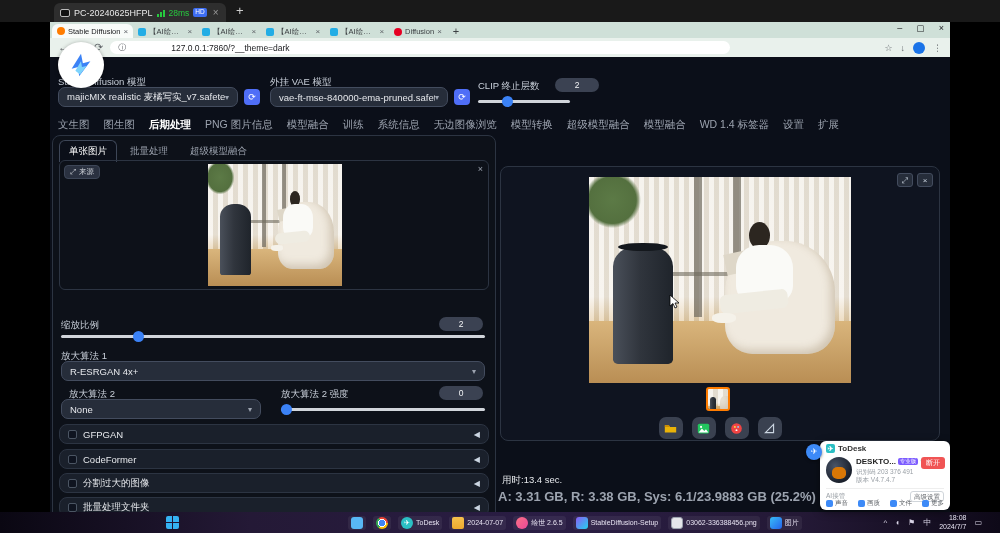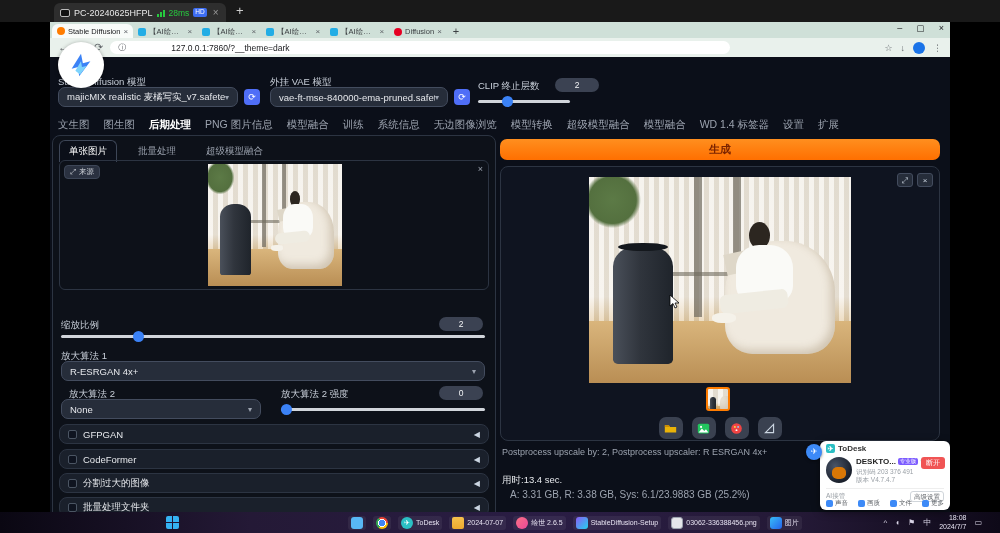--- a/index.html
+++ b/index.html
@@ -56,42 +56,42 @@
   .rbtn{width:16px;height:16px;border-radius:4px;background:#4f6ef7;color:#fff;font-size:9px;text-align:center;line-height:16px;}
   .pill{background:#3b4252;border-radius:7px;color:#f3f4f6;font-size:8.5px;text-align:center;line-height:14px;height:14px;width:44px;}
   .slider{position:relative;height:3px;background:#d1d5db;border-radius:2px;}
   .knob{position:absolute;top:-4px;width:11px;height:11px;border-radius:50%;background:#3b82f6;}
   .mtabs{position:absolute;left:8px;top:49px;display:flex;gap:14px;}
   .mtab{color:#9ca3af;font-size:10.5px;padding-bottom:3px;}
   .mtab.on{color:#fff;font-weight:bold;border-bottom:2px solid #f97316;}
 
   
   .leftcol{position:absolute;left:2px;top:66px;width:444px;height:410px;border:1px solid #2c3442;border-radius:8px;background:#0d1119;}
-  .subtabs{position:absolute;left:6px;top:4px;display:flex;gap:12px;align-items:flex-end;}
+  .subtabs{position:absolute;left:6px;top:4px;display:flex;gap:4px;align-items:flex-end;}
   .stab{color:#9ca3af;font-size:9.5px;padding:4px 9px;}
   .stab.on{color:#fff;border:1px solid #3d4657;border-bottom:none;border-radius:6px 6px 0 0;background:#0b0f19;}
   .droparea{position:absolute;left:6px;top:24px;width:430px;height:130px;border:1px solid #2c3442;border-radius:6px;}
   .srcchip{position:absolute;left:4px;top:4px;background:#2a3140;border:1px solid #3d4657;border-radius:4px;color:#d1d5db;font-size:7.5px;padding:1px 5px;display:flex;gap:3px;align-items:center;}
   .imgclose{position:absolute;right:5px;top:3px;color:#9ca3af;font-size:9px;}
   .resizetabs{position:absolute;left:6px;top:160px;display:flex;gap:4px;}
   .acc{position:absolute;left:6px;width:430px;height:20px;background:#1a202b;border:1px solid #2c3442;border-radius:8px;display:flex;align-items:center;gap:6px;padding:0 8px;}
   .chk{width:9px;height:9px;border:1px solid #4b5563;border-radius:2px;background:#0f1420;}
   .acc .nm{color:#e5e7eb;font-size:9.5px;}
   .acc .arr{margin-left:auto;color:#cbd5e1;font-size:8px;}
 
   
   .genbtn{position:absolute;left:450px;top:70px;width:440px;height:21px;border-radius:7px;background:linear-gradient(180deg,#ff8f1f,#ff6f00);color:#7a2300;font-weight:bold;font-size:11px;text-align:center;line-height:21px;}
   .prevbox{position:absolute;left:450px;top:97px;width:440px;height:275px;border:1px solid #2c3442;border-radius:8px;background:#0f1420;}
   .chip{position:absolute;top:6px;width:16px;height:14px;background:#262d3a;border:1px solid #434c5e;border-radius:3px;color:#cbd5e1;font-size:8px;text-align:center;line-height:13px;}
   .thumb{position:absolute;left:205px;top:220px;width:24px;height:24px;border:2px solid #ff7c00;border-radius:3px;overflow:hidden;}
   .actrow{position:absolute;left:0;top:250px;width:438px;display:flex;gap:9px;justify-content:center;}
   .abtn{width:24px;height:22px;background:#3a4150;border-radius:7px;display:flex;align-items:center;justify-content:center;}
   .inftxt{position:absolute;left:452px;top:378px;color:#9ca3af;font-size:9px;}
   .timetxt{position:absolute;left:452px;top:405px;color:#e5e7eb;font-size:9.5px;}
-  .memtxt{position:absolute;left:460px;top:420px;color:#9ca3af;font-size:10px;}
+  .memtxt{position:absolute;left:448px;top:420px;color:#9ca3af;font-size:13px;font-weight:bold;}
 
   
   .photo{position:absolute;overflow:hidden;background:linear-gradient(180deg,#ebe5da 0%,#f0e9dd 58%,#d9b57c 70%,#b98e54 100%);}
   .photo .curt{position:absolute;inset:0 0 30% 0;background:repeating-linear-gradient(90deg,rgba(255,255,255,.55) 0 5px,rgba(214,207,194,.45) 5px 10px);}
   .photo .mull1,.photo .mull2{position:absolute;top:0;bottom:32%;width:3%;background:#6f6a5e;opacity:.7;}
   .photo .mull1{left:40%;} .photo .mull2{left:55%;}
   .photo .mullh{position:absolute;left:30%;right:20%;top:46%;height:2%;background:#6f6a5e;opacity:.6;}
   .photo .plant{position:absolute;left:-6%;top:-8%;width:30%;height:38%;background:radial-gradient(closest-side,#5c7a46,#54703f 60%,transparent 72%);}
   .photo .chair{position:absolute;right:6%;bottom:14%;width:42%;height:55%;background:#f0eadf;border-radius:45% 45% 25% 25%;box-shadow:inset -4px -4px 8px rgba(160,140,110,.4);}
   .photo .head{position:absolute;right:31%;top:22%;width:8%;height:13%;background:#2c2620;border-radius:50%;}
@@ -328,21 +328,20 @@
           <span class="nm">分割过大的图像</span>
           <span class="arr">◀</span>
         </div>
         <div class="acc" style="top:361px">
           <span class="chk"></span>
           <span class="nm">批量处理文件夹</span>
           <span class="arr">◀</span>
         </div>
       </div>
 
-      <div class="genbtn">生成</div>
 
       <div class="prevbox">
         <span class="chip" style="right:26px">⤢</span>
         <span class="chip" style="right:6px">×</span>
 
         <div class="photo" style="left:88px;top:10px;width:262px;height:206px">
           <div class="curt"></div>
             <div class="plant"></div>
             <div class="mull1"></div>
             <div class="mull2"></div>
@@ -388,21 +387,20 @@
               </svg>
           </div>
           <div class="abtn">
             <svg width="13" height="13" viewBox="0 0 16 16">
                 <path d="M3 13L13 3v10z" fill="none" stroke="#cbd5e1" stroke-width="1.4"></path>
               </svg>
           </div>
         </div>
       </div>
 
-      <div class="inftxt">Postprocess upscale by: 2, Postprocess upscaler: R ESRGAN 4x+</div>
       <div class="timetxt"><span>用时:</span><span>13.4 sec.</span></div>
       <div class="memtxt">A: 3.31 GB, R: 3.38 GB, Sys: 6.1/23.9883 GB (25.2%)</div>
 
       <svg class="cursor" style="left:618px;top:225px" width="14" height="16" viewBox="0 0 14 16">
         <path d="M2 1 L2 12 L5 9.5 L7 14 L9 13 L7 9 L11 9 Z" fill="#fff" stroke="#000" stroke-width="0.8"></path>
       </svg>
     </div>
   </div>
 
   <div class="sdlogo">

